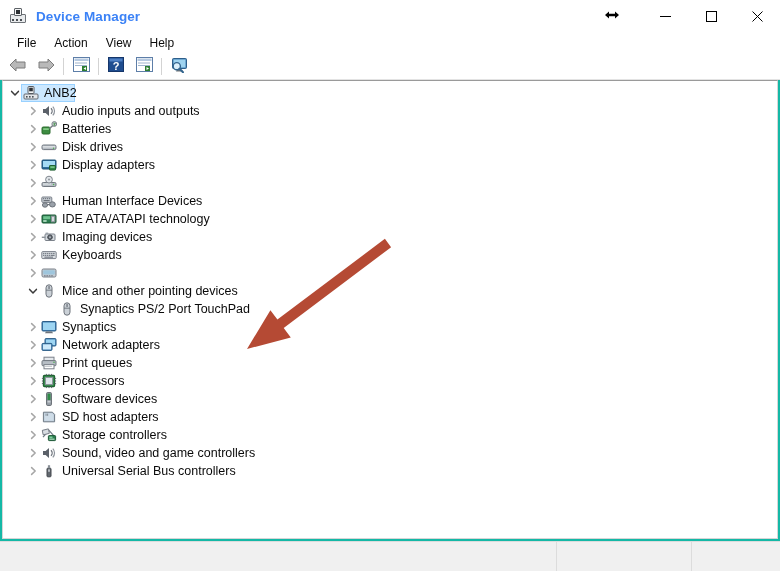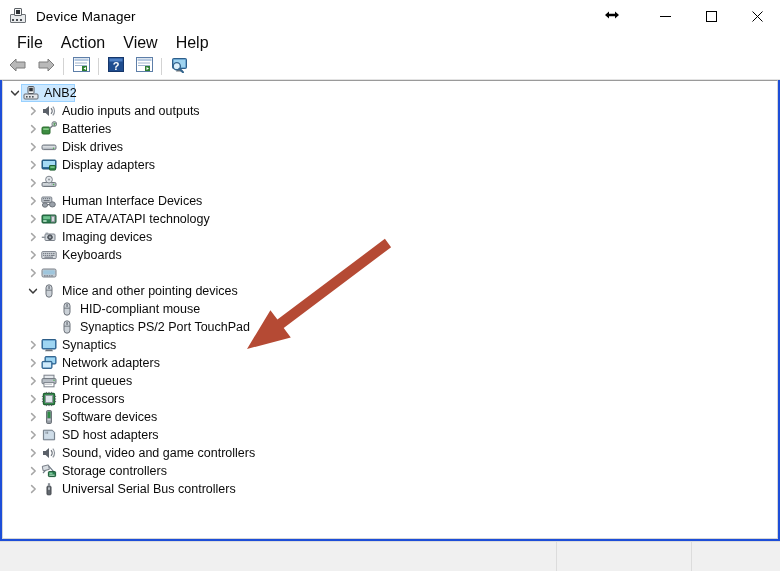--- a/index.html
+++ b/index.html
@@ -22,48 +22,48 @@
   .title-icon{
     width:18px;height:18px;margin-left:9px;margin-right:9px;
     position:relative;flex:0 0 18px;
   }
   .ti-base{position:absolute;left:1px;bottom:2px;width:16px;height:9px;
     background:#e8eaec;border:1px solid #6d7277;border-radius:1px;box-sizing:border-box;}
   .ti-dot{position:absolute;width:2px;height:2px;background:#4a4f54;bottom:4px;}
   .ti-mon{position:absolute;left:5px;top:1px;width:8px;height:8px;
     background:#f3f4f5;border:1px solid #5d6267;box-sizing:border-box;border-radius:1px;}
   .ti-mon:after{content:"";position:absolute;left:1px;top:1px;width:4px;height:4px;background:#2b2f33;}
-  .title-text{font-size:13.5px;color:#000000;letter-spacing:.1px;}
+  .title-text{font-size:13.5px;color:#3b82f6;letter-spacing:.1px;font-weight:bold;}
   .win-ctrls{position:absolute;right:0;top:0;height:32px;display:flex;}
   .wbtn{width:46px;height:32px;display:flex;align-items:center;justify-content:center;
     background:transparent;}
   .wbtn svg{display:block;}
   .resize-cursor{position:absolute;left:602px;top:5px;width:20px;height:20px;}
 
   
   .menubar{
     height:22px;flex:0 0 22px;background:#ffffff;
     display:flex;align-items:center;padding-left:8px;
   }
   .menu-item{
-    font-size:16px;color:#0b0b0b;padding:2px 9px;line-height:16px;
+    font-size:12px;color:#0b0b0b;padding:2px 9px;line-height:16px;
   }
 
   
   .toolbar{
     height:25px;flex:0 0 25px;background:#ffffff;
     display:flex;align-items:center;padding-left:4px;
     border-bottom:1px solid #e3e3e3;
   }
   .tbtn{width:28px;height:22px;display:flex;align-items:center;justify-content:center;}
   .tsep{width:1px;height:17px;background:#d3d3d3;margin:0 3px;}
 
   
   .content-wrap{
-    flex:1 1 auto;position:relative;background:#1d4ed8;
+    flex:1 1 auto;position:relative;background:#14b8a6;
     padding:2px 2px 0 2px;box-sizing:border-box;
   }
   .tree-panel{
     position:absolute;left:2px;top:0;right:2px;bottom:2px;
     background:#ffffff;border:1px solid #d6d6d6;border-top:1px solid #9a9a9a;
     overflow:hidden;box-sizing:border-box;
   }
   .tree{padding-top:3px;}
   .row{
     height:18px;display:flex;align-items:center;position:relative;
@@ -436,31 +436,20 @@
           </div>
           <div class="row indent-2">
             <span class="chev"></span>
             <span class="ico">
               <svg width="16" height="16" viewBox="0 0 16 16">
                 <rect x="5" y="1.8" width="6" height="12.4" rx="3" fill="#cbd1d7" stroke="#6d737b" stroke-width="1"></rect>
                 <path d="M5 7.2 H11" stroke="#6d737b" stroke-width="0.9"></path>
                 <rect x="7.4" y="3" width="1.3" height="3" rx="0.6" fill="#6d737b"></rect>
               </svg>
             </span>
-            <span class="lbl">HID-compliant mouse</span>
-          </div>
-          <div class="row indent-2">
-            <span class="chev"></span>
-            <span class="ico">
-              <svg width="16" height="16" viewBox="0 0 16 16">
-                <rect x="5" y="1.8" width="6" height="12.4" rx="3" fill="#cbd1d7" stroke="#6d737b" stroke-width="1"></rect>
-                <path d="M5 7.2 H11" stroke="#6d737b" stroke-width="0.9"></path>
-                <rect x="7.4" y="3" width="1.3" height="3" rx="0.6" fill="#6d737b"></rect>
-              </svg>
-            </span>
             <span class="lbl">Synaptics PS/2 Port TouchPad</span>
           </div>
           <div class="row indent-1">
             <span class="chev">
               <svg width="10" height="10" viewBox="0 0 10 10">
                 <path d="M3.6 1.6 L7.2 5 L3.6 8.4" fill="none" stroke="#a6a6a6" stroke-width="1.5" stroke-linecap="round" stroke-linejoin="round"></path>
               </svg>
             </span>
             <span class="ico">
               <svg width="16" height="16" viewBox="0 0 16 16">
@@ -552,52 +541,52 @@
             <span class="lbl">SD host adapters</span>
           </div>
           <div class="row indent-1">
             <span class="chev">
               <svg width="10" height="10" viewBox="0 0 10 10">
                 <path d="M3.6 1.6 L7.2 5 L3.6 8.4" fill="none" stroke="#a6a6a6" stroke-width="1.5" stroke-linecap="round" stroke-linejoin="round"></path>
               </svg>
             </span>
             <span class="ico">
               <svg width="16" height="16" viewBox="0 0 16 16">
-                <path d="M2 6 H4.6 L8 3 V13 L4.6 10 H2 Z" fill="#5b6169"></path>
-                <path d="M10 5.2 a4 4 0 0 1 0 5.6" stroke="#6d737b" stroke-width="1.3" fill="none"></path>
-                <path d="M11.8 3.6 a6.5 6.5 0 0 1 0 8.8" stroke="#8d939b" stroke-width="1.2" fill="none"></path>
-              </svg>
-            </span>
-            <span class="lbl">Sound, video and game controllers</span>
-          </div>
-          <div class="row indent-1">
-            <span class="chev">
-              <svg width="10" height="10" viewBox="0 0 10 10">
-                <path d="M3.6 1.6 L7.2 5 L3.6 8.4" fill="none" stroke="#a6a6a6" stroke-width="1.5" stroke-linecap="round" stroke-linejoin="round"></path>
-              </svg>
-            </span>
-            <span class="ico">
-              <svg width="16" height="16" viewBox="0 0 16 16">
                 <path d="M2 10.2 L8 3.4 L14 10.2" fill="none" stroke="#6f7a85" stroke-width="1.2"></path>
                 <rect x="1.6" y="2.6" width="6.4" height="4.6" rx="0.6" fill="#d8dde2" stroke="#7b818a" transform="rotate(-12 4.8 4.9)"></rect>
                 <rect x="7.4" y="8.6" width="7.2" height="5" rx="0.8" fill="#2b7d4f" stroke="#1c5836"></rect>
                 <rect x="8.3" y="9.5" width="3.2" height="1.6" fill="#7fcd9c"></rect>
                 <rect x="8.3" y="11.6" width="5.2" height="1.1" fill="#bfe6cd"></rect>
               </svg>
             </span>
             <span class="lbl">Storage controllers</span>
           </div>
           <div class="row indent-1">
             <span class="chev">
               <svg width="10" height="10" viewBox="0 0 10 10">
                 <path d="M3.6 1.6 L7.2 5 L3.6 8.4" fill="none" stroke="#a6a6a6" stroke-width="1.5" stroke-linecap="round" stroke-linejoin="round"></path>
               </svg>
             </span>
             <span class="ico">
               <svg width="16" height="16" viewBox="0 0 16 16">
+                <path d="M2 6 H4.6 L8 3 V13 L4.6 10 H2 Z" fill="#5b6169"></path>
+                <path d="M10 5.2 a4 4 0 0 1 0 5.6" stroke="#6d737b" stroke-width="1.3" fill="none"></path>
+                <path d="M11.8 3.6 a6.5 6.5 0 0 1 0 8.8" stroke="#8d939b" stroke-width="1.2" fill="none"></path>
+              </svg>
+            </span>
+            <span class="lbl">Sound, video and game controllers</span>
+          </div>
+          <div class="row indent-1">
+            <span class="chev">
+              <svg width="10" height="10" viewBox="0 0 10 10">
+                <path d="M3.6 1.6 L7.2 5 L3.6 8.4" fill="none" stroke="#a6a6a6" stroke-width="1.5" stroke-linecap="round" stroke-linejoin="round"></path>
+              </svg>
+            </span>
+            <span class="ico">
+              <svg width="16" height="16" viewBox="0 0 16 16">
                 <rect x="6" y="5.2" width="4" height="8.6" rx="0.8" fill="#62686f" stroke="#42474d"></rect>
                 <rect x="6.9" y="2.2" width="2.2" height="3" fill="#8b9198"></rect>
                 <rect x="7.2" y="6.4" width="1.6" height="2.4" fill="#c9ced4"></rect>
               </svg>
             </span>
             <span class="lbl">Universal Serial Bus controllers</span>
           </div>
         </div>
     </div>
   </div>

